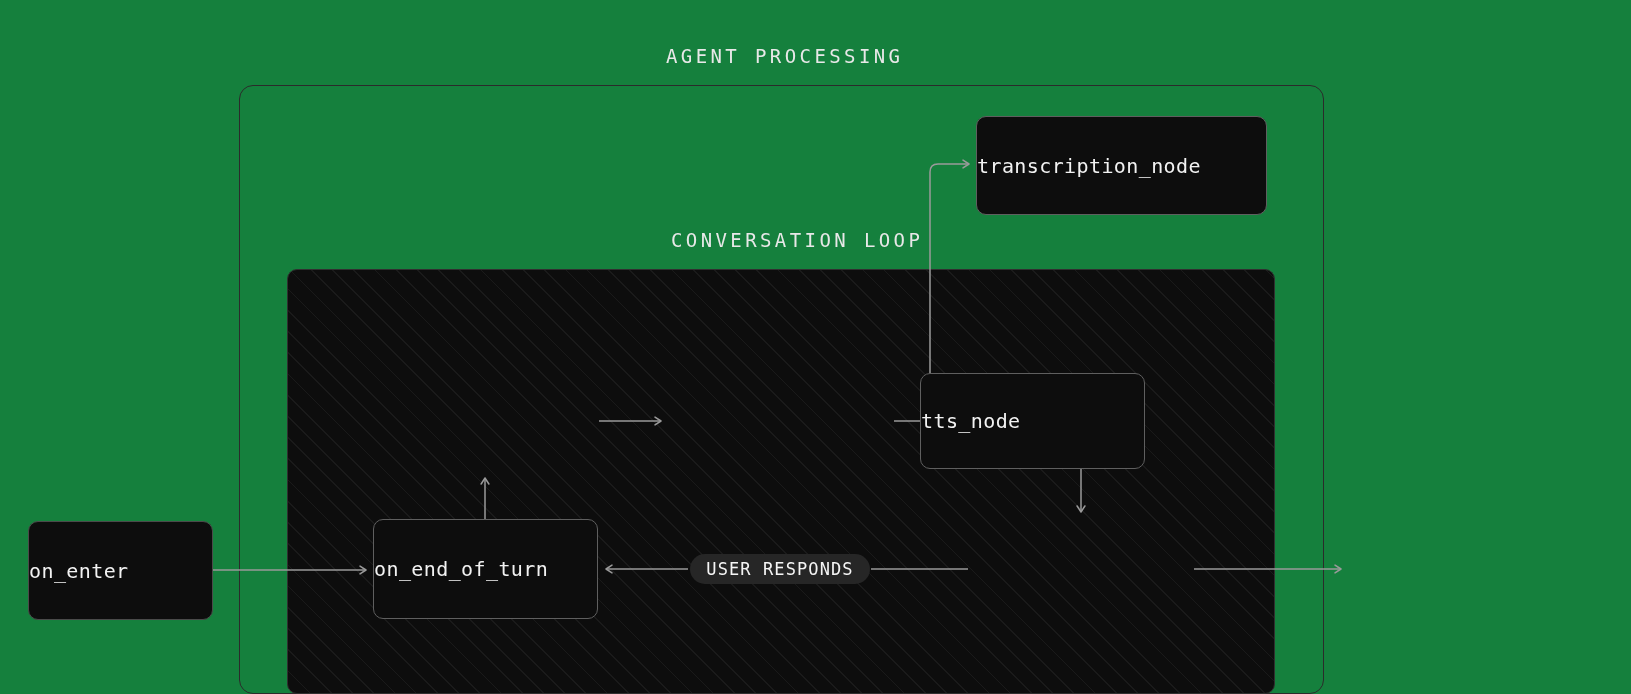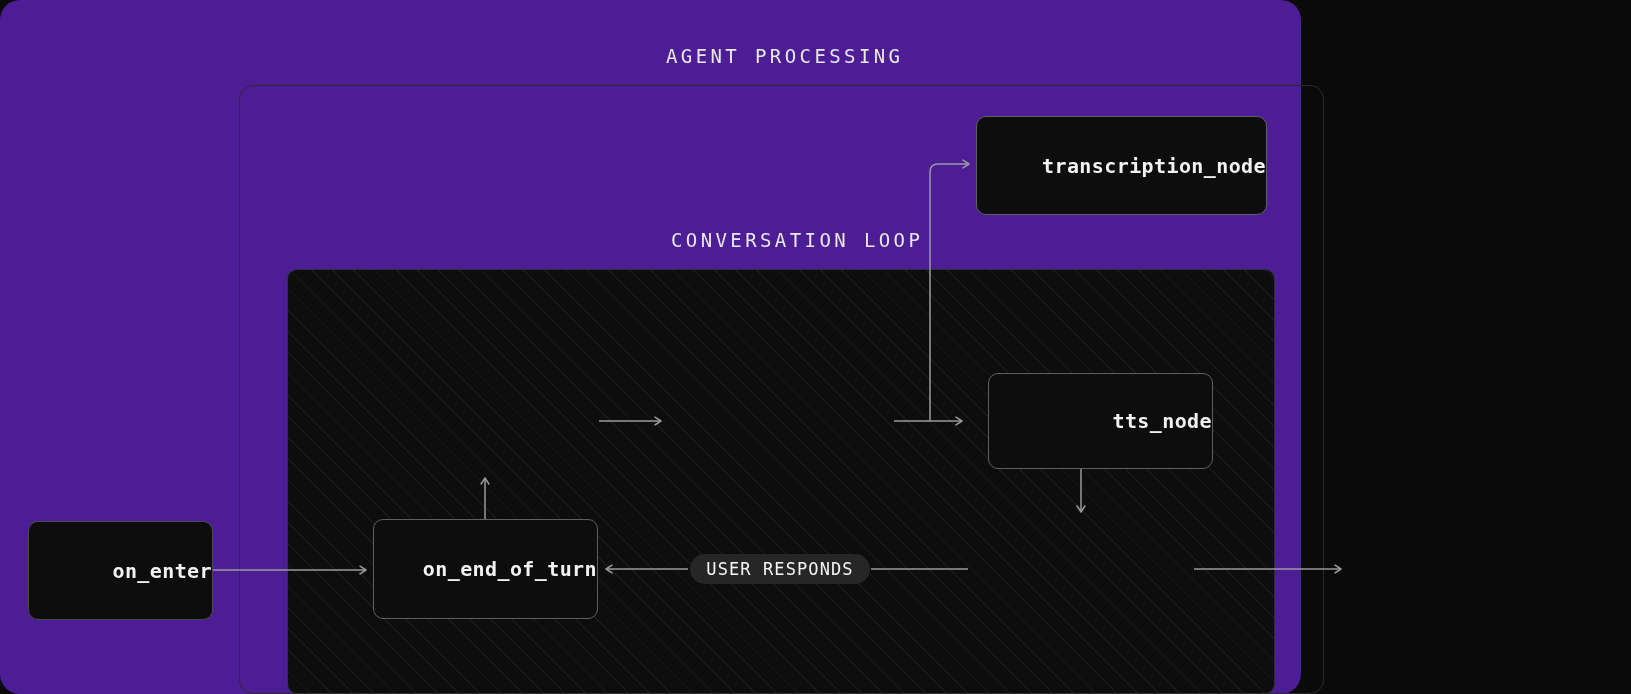--- a/index.html
+++ b/index.html
@@ -10,24 +10,23 @@
   body {
     width: 1631px;
     height: 694px;
     overflow: hidden;
     font-family: "DejaVu Sans Mono", "Liberation Mono", monospace;
     position: relative;
   }
   #stage {
     position: absolute;
     left: 0; top: 0;
-    width: 1301px;
+    width: 1631px;
     height: 694px;
-    background: #4c1d95;
-    border-radius: 20px;
+    background: #15803d;
   }
   svg#edges {
     position: absolute;
     left: 0; top: 0;
     width: 1631px;
     height: 694px;
     pointer-events: none;
   }
 
   
@@ -65,27 +64,26 @@
 
   
   .node {
     position: absolute;
     box-sizing: border-box;
     background: #0d0d0d;
     border: 1px solid #5f5f5f;
     border-radius: 10px;
     display: flex;
     align-items: center;
-    justify-content: flex-end;
+    justify-content: flex-start;
     color: #f2f2f2;
     font-size: 20px;
     letter-spacing: 0.4px;
     white-space: nowrap;
     font-family: "DejaVu Sans Mono", "Liberation Mono", monospace;
-    font-weight: bold;
   }
   .node.soft {
     border-color: #4a4a4a;
   }
 
   
   .edge-pill {
     position: absolute;
     box-sizing: border-box;
     background: #262626;
@@ -145,21 +143,21 @@
   <div class="node soft" style="left:28px; top:521px; width:185px; height:99px;">
     <span>on_enter</span>
   </div>
 
   <div class="node" style="left:976px; top:116px; width:291px; height:99px;">
     <span>transcription_node</span>
   </div>
 
 
 
-  <div class="node" style="left:988px; top:373px; width:225px; height:96px;">
+  <div class="node" style="left:920px; top:373px; width:225px; height:96px;">
     <span>tts_node</span>
   </div>
 
   <div class="node" style="left:373px; top:519px; width:225px; height:100px;">
     <span>on_end_of_turn</span>
   </div>
 
 
 
   <div class="edge-pill" style="left:690px; top:554px; width:180px; height:30px;">

